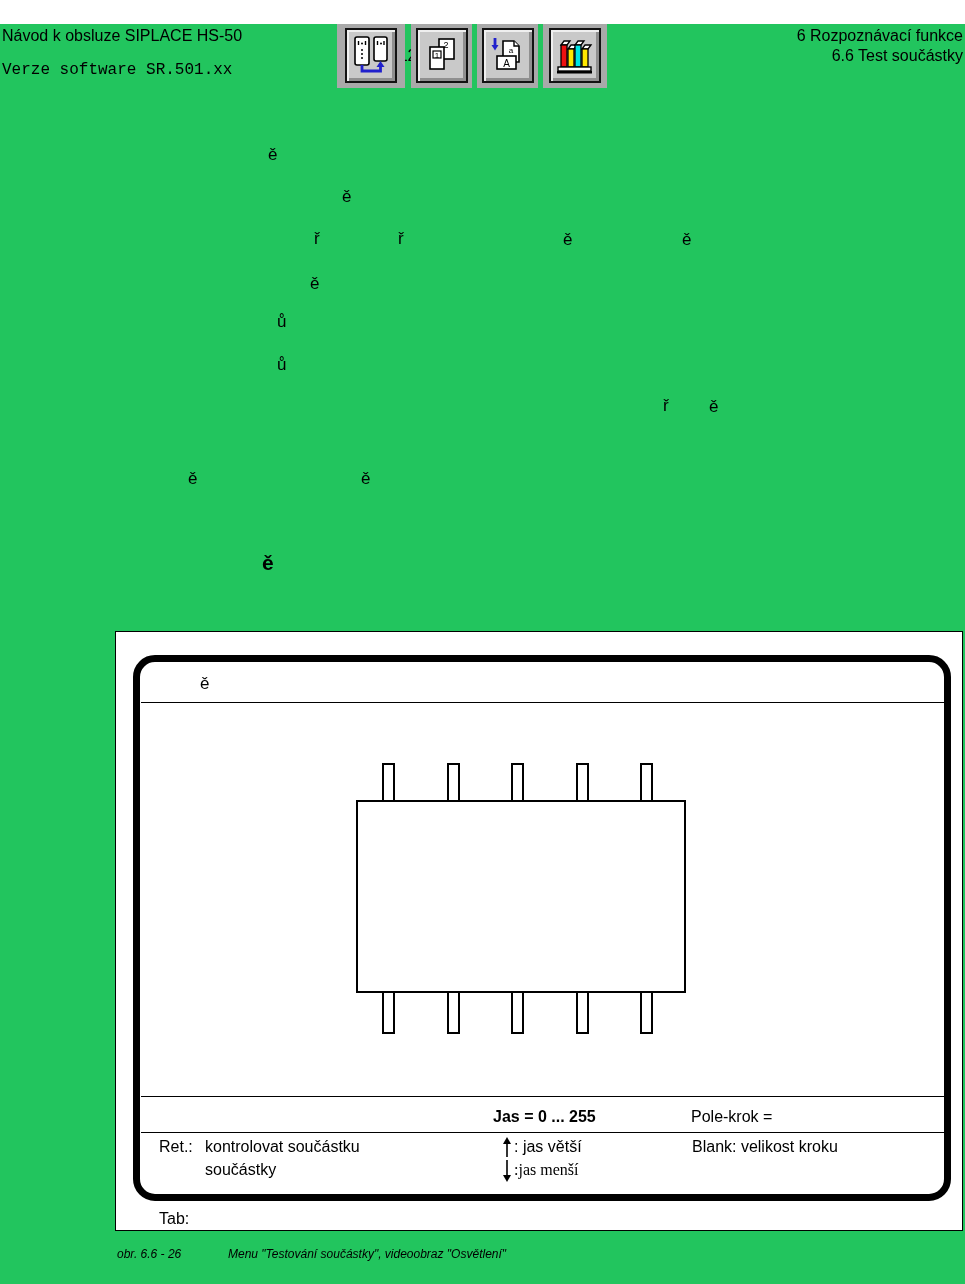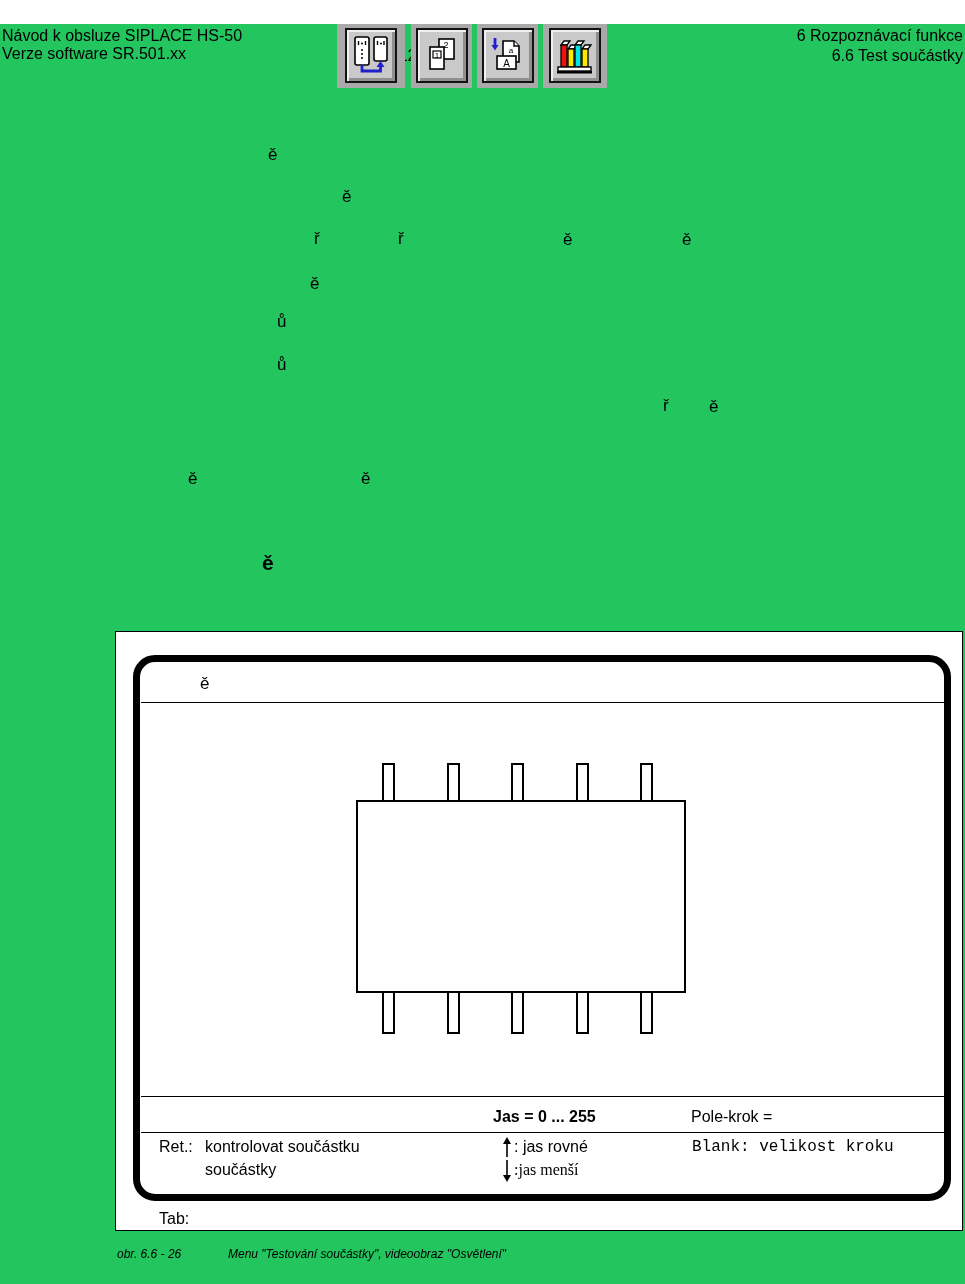--- a/index.html
+++ b/index.html
@@ -31,21 +31,21 @@
   .stat{font-size:16px;line-height:18px;}
   .cap{font-size:12px;font-style:italic;line-height:17px;}
   .arrow-svg{position:absolute;}
 </style>
 </head>
 <body>
 
 <div class="page">
 
   <div class="abs hdr" style="left:2px;top:2px;">Návod k obsluze SIPLACE HS-50</div>
-  <div class="abs hdr" style="left:2px;top:20px;">Verze software SR.501.xx</div>
+  <div class="abs hdr" style="left:2px;top:37px;font-family:Liberation Mono, monospace;">Verze software SR.501.xx</div>
   <div class="abs hdr" style="left:345px;top:22px;">Vydání 12/99 CZ</div>
   <div class="abs hdr hdr-right" style="right:2px;top:2px;">6 Rozpoznávací funkce</div>
   <div class="abs hdr hdr-right" style="right:2px;top:22px;">6.6 Test součástky</div>
 
   <div class="icon-panel" style="left:337px;width:68px;">
     <div class="icon-btn">
       <span>
         <svg width="40" height="42" viewBox="0 0 40 42">
           <rect x="4" y="3" width="14" height="28" rx="2" fill="#fff" stroke="#000" stroke-width="1.6"></rect>
           <rect x="23" y="3" width="13" height="24" rx="2" fill="#fff" stroke="#000" stroke-width="1.6"></rect>
@@ -152,22 +152,22 @@
   <div class="abs stat" style="left:493px;top:1084px;font-weight:bold;">Jas = 0 ... 255</div>
   <div class="abs stat" style="left:691px;top:1084px;">Pole-krok =</div>
   <div class="fig-line" style="top:1108px;"></div>
 
   <div class="abs stat" style="left:159px;top:1114px;text-align:center;">Ret.:</div>
   <div class="abs stat" style="left:205px;top:1114px;">kontrolovat součástku</div>
   <svg class="arrow-svg" style="left:501px;top:1113px;" width="12" height="20" viewBox="0 0 12 20">
     <line x1="6" y1="5" x2="6" y2="20" stroke="#000" stroke-width="1.6"></line>
     <path d="M 6 0 L 2 7 L 10 7 Z" fill="#000"></path>
   </svg>
-  <div class="abs stat" style="left:514px;top:1114px;">: jas rovné</div>
-  <div class="abs stat" style="left:692px;top:1114px;font-family:Liberation Mono, monospace;">Blank: velikost kroku</div>
+  <div class="abs stat" style="left:514px;top:1114px;">: jas větší</div>
+  <div class="abs stat" style="left:692px;top:1114px;">Blank: velikost kroku</div>
 
   <div class="abs stat" style="left:159px;top:1186px;">Tab:</div>
   <div class="abs stat" style="left:205px;top:1137px;">součástky</div>
   <svg class="arrow-svg" style="left:501px;top:1136px;" width="12" height="22" viewBox="0 0 12 22">
     <line x1="6" y1="0" x2="6" y2="16" stroke="#000" stroke-width="1.6"></line>
     <path d="M 6 22 L 2 15 L 10 15 Z" fill="#000"></path>
   </svg>
   <div class="abs stat" style="left:514px;top:1137px;font-family:Liberation Serif, serif;">:jas menší</div>
 
   <div class="abs cap" style="left:117px;top:1222px;">obr. 6.6 - 26</div>

